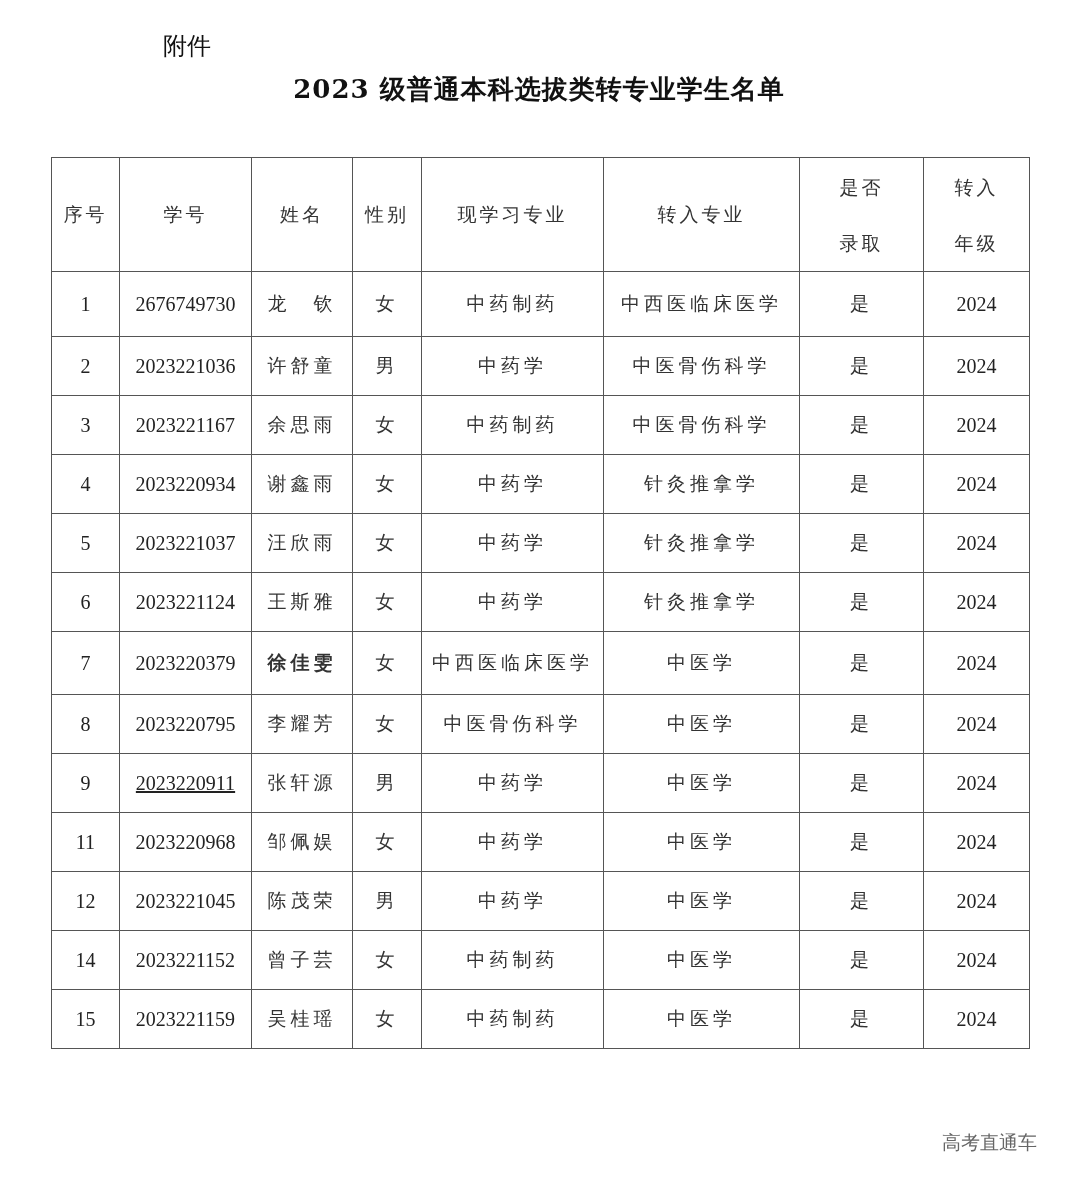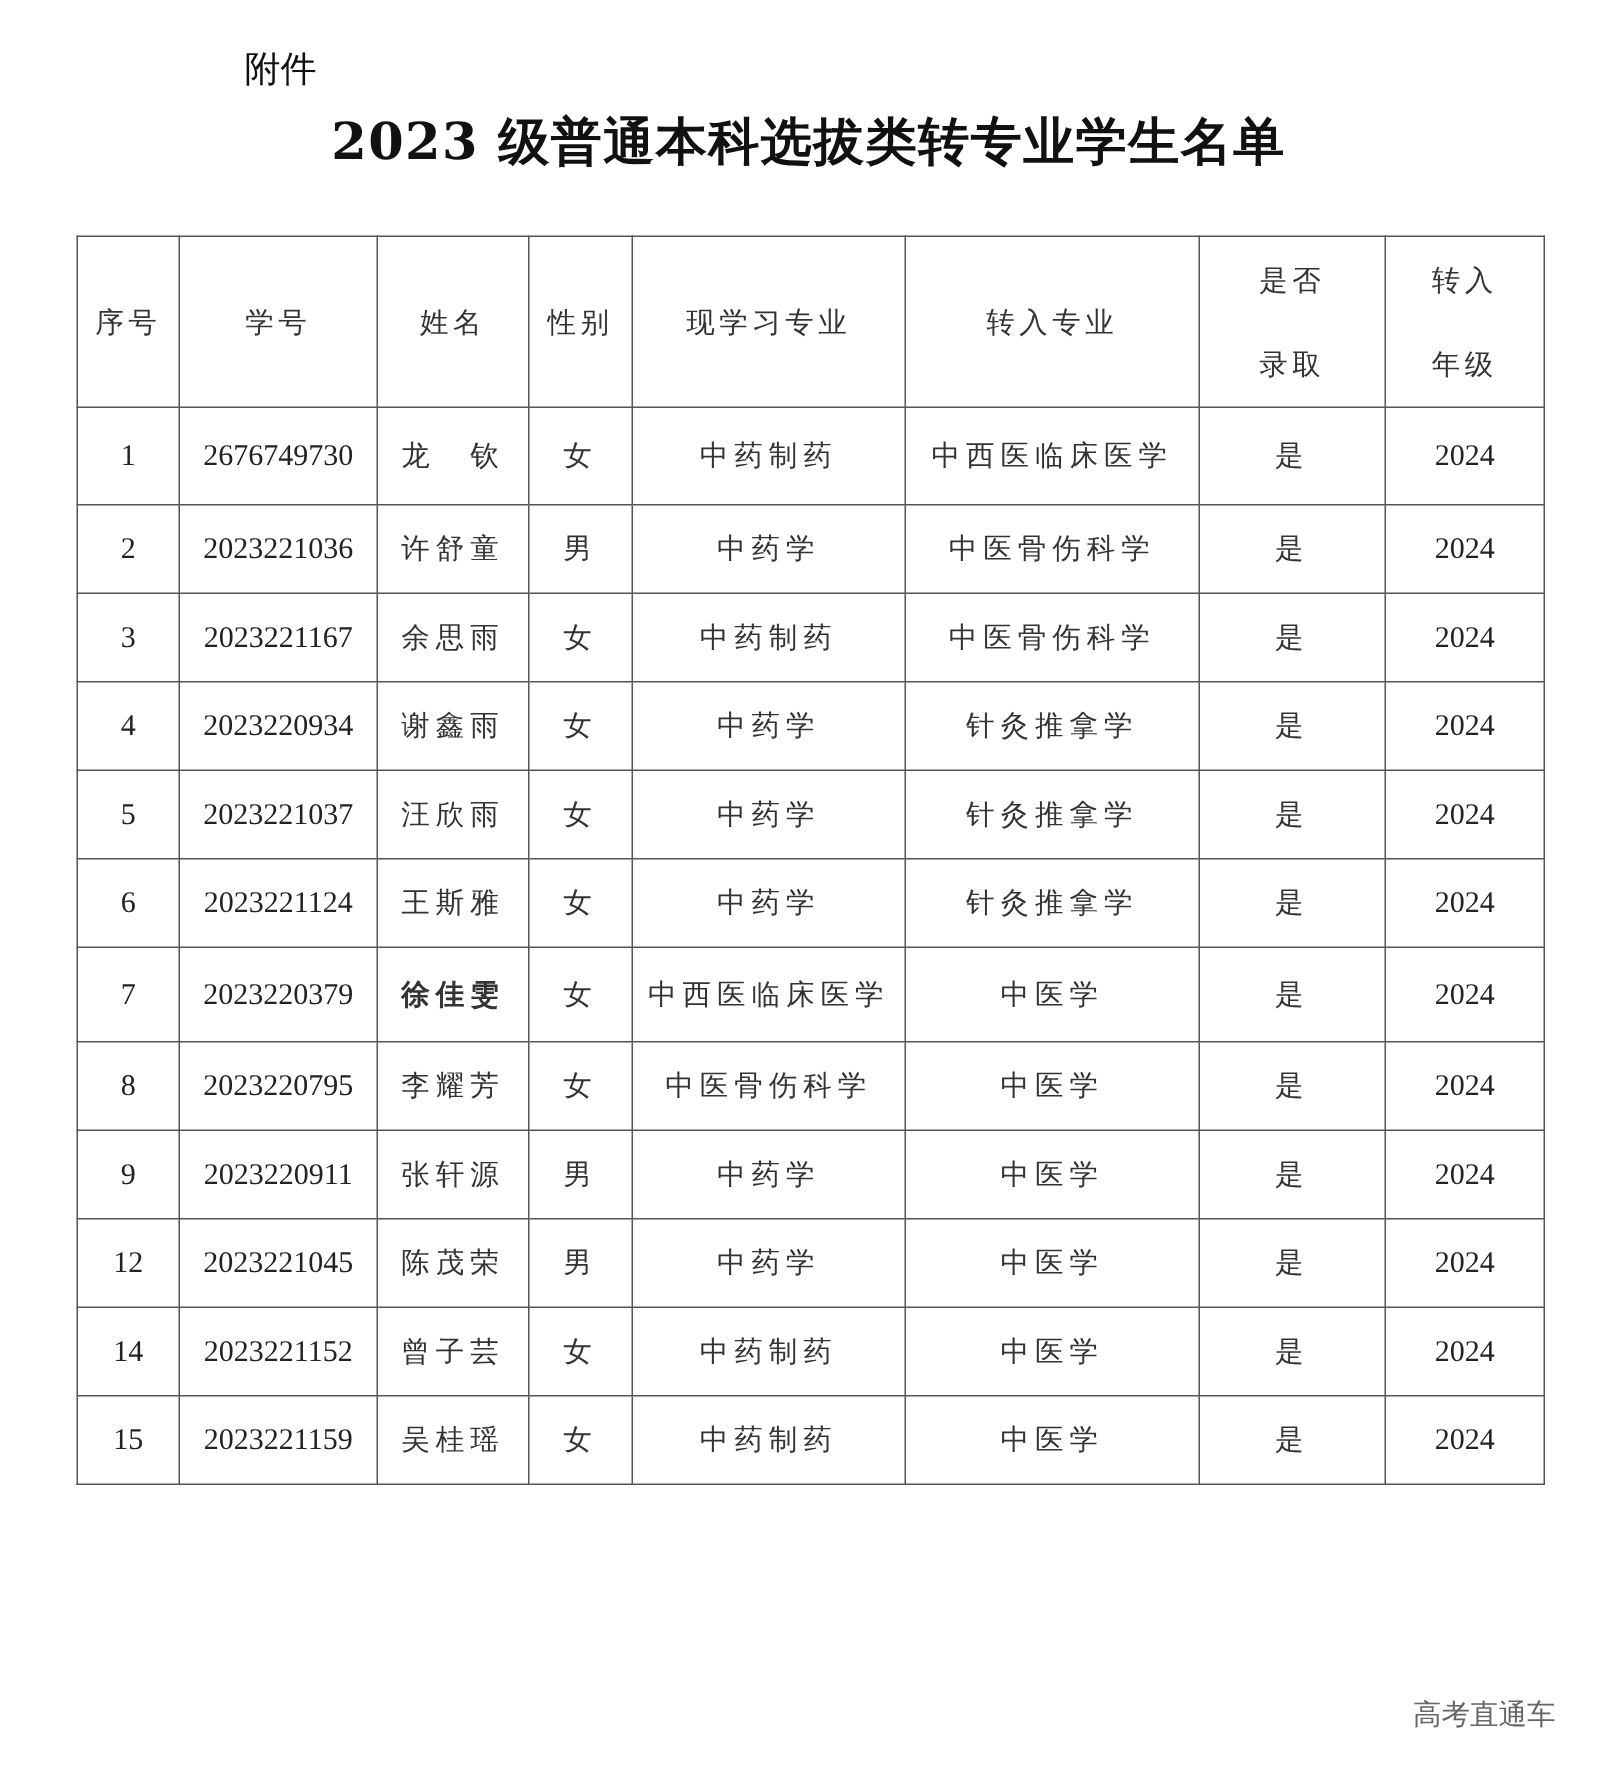--- a/index.html
+++ b/index.html
@@ -1,18 +1,18 @@
 <!DOCTYPE html>
 <html><head>
 <meta charset="utf-8">
 <style>
   html, body { margin:0; padding:0; background:#ffffff; }
   body { width:1080px; height:1183px; position:relative; overflow:hidden; font-family:"DejaVu Serif", serif; color:#222; }
   .attach { position:absolute; left:163px; top:30px; font-family:"DejaVu Sans", sans-serif; font-size:24px; color:#111; }
-  .title { position:absolute; left:0; width:1080px; top:72px; text-align:center; font-family:"DejaVu Serif", serif; font-size:34px; font-weight:bold; color:#111; letter-spacing:1px; padding-left:0; }
+  .title { position:absolute; left:0; width:1080px; top:72px; text-align:center; font-family:"DejaVu Serif", serif; font-size:26px; font-weight:bold; color:#111; letter-spacing:1px; padding-left:0; }
   .title span { display:inline-block; margin-left:-2px; }
   table { position:absolute; left:51px; top:157px; border-collapse:collapse; table-layout:fixed; width:978px; }
   td, th { border:1.5px solid #555; text-align:center; vertical-align:middle; padding:0; font-weight:normal; }
   th { height:113px; font-family:"DejaVu Sans", sans-serif; font-size:19px; color:#333; letter-spacing:3px; }
   th .two { line-height:56px; }
   td { height:56px; font-size:19px; color:#222; }
   td.cn { font-family:"DejaVu Sans", sans-serif; letter-spacing:4px; color:#333; font-size:19px; }
   td.num { font-family:"Liberation Serif", serif; font-size:20px; }
   .watermark { position:absolute; left:942px; top:1130px; font-family:"DejaVu Sans", sans-serif; font-size:19px; color:#666; }
 </style>
@@ -125,23 +125,33 @@
         <td class="num" style="height: 58px;">2023220795</td>
         <td class="cn" style="height: 58px;">李耀芳</td>
         <td class="cn" style="height: 58px;">女</td>
         <td class="cn" style="height: 58px;">中医骨伤科学</td>
         <td class="cn" style="height: 58px;">中医学</td>
         <td class="cn" style="height: 58px;">是</td>
         <td class="num" style="height: 58px;">2024</td>
       </tr>
       <tr style="height: 58px;">
         <td class="num" style="height: 58px;">9</td>
-        <td class="num" style="height: 58px;">2023220911</td>
+        <td class="num" style="height: 58px; text-decoration: underline;">2023220911</td>
         <td class="cn" style="height: 58px;">张轩源</td>
         <td class="cn" style="height: 58px;">男</td>
+        <td class="cn" style="height: 58px;">中药学</td>
+        <td class="cn" style="height: 58px;">中医学</td>
+        <td class="cn" style="height: 58px;">是</td>
+        <td class="num" style="height: 58px;">2024</td>
+      </tr>
+      <tr style="height: 58px;">
+        <td class="num" style="height: 58px;">11</td>
+        <td class="num" style="height: 58px;">2023220968</td>
+        <td class="cn" style="height: 58px;">邹佩娱</td>
+        <td class="cn" style="height: 58px;">女</td>
         <td class="cn" style="height: 58px;">中药学</td>
         <td class="cn" style="height: 58px;">中医学</td>
         <td class="cn" style="height: 58px;">是</td>
         <td class="num" style="height: 58px;">2024</td>
       </tr>
       <tr style="height: 58px;">
         <td class="num" style="height: 58px;">12</td>
         <td class="num" style="height: 58px;">2023221045</td>
         <td class="cn" style="height: 58px;">陈茂荣</td>
         <td class="cn" style="height: 58px;">男</td>

